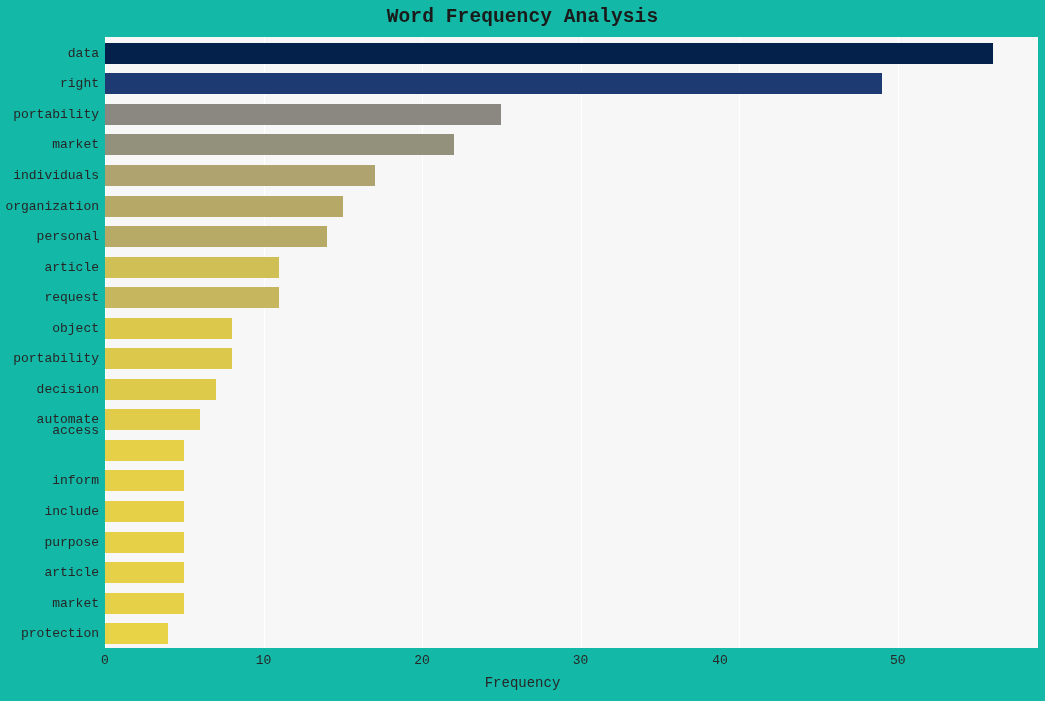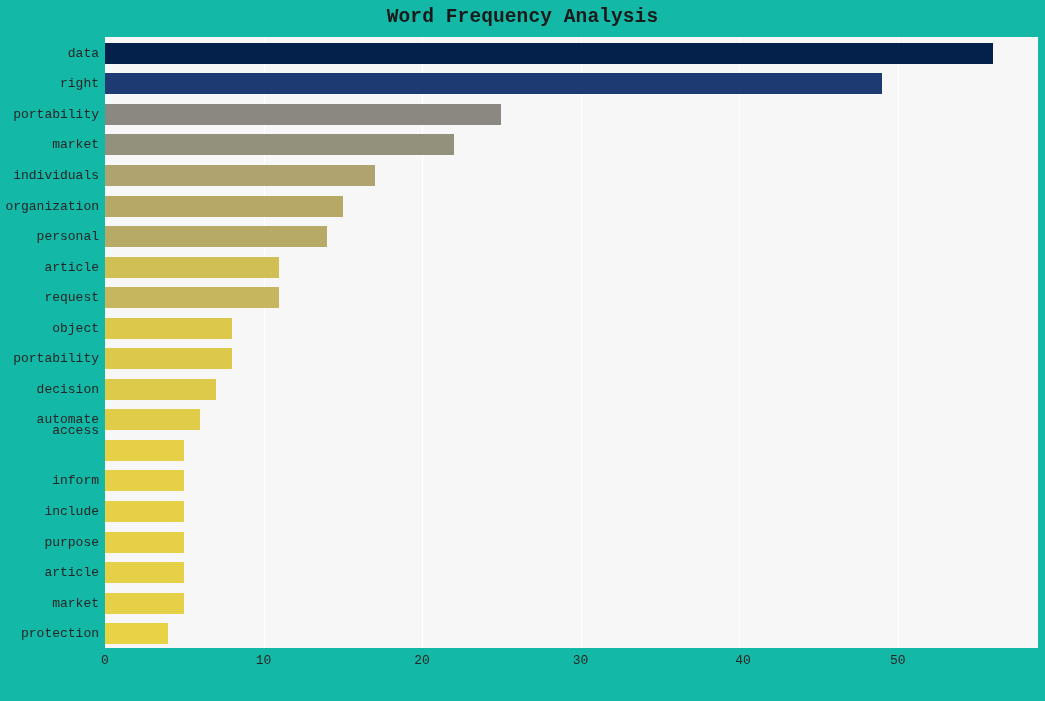--- a/index.html
+++ b/index.html
@@ -190,18 +190,19 @@
       <div class="ytick-label" style="top: 525.125px;">article</div>
       <div class="ytick-label" style="top: 555.675px;">market</div>
       <div class="ytick-label" style="top: 586.225px;">protection</div>
     </div>
 
   <div id="xtick-labels-container">
       <div class="xtick-label" style="left: 105px;">0</div>
       <div class="xtick-label" style="left: 263.539px;">10</div>
       <div class="xtick-label" style="left: 422.077px;">20</div>
       <div class="xtick-label" style="left: 580.616px;">30</div>
-      <div class="xtick-label" style="left: 743px;">40</div>
+      <div class="xtick-label" style="left: 720px;">40</div>
       <div class="xtick-label" style="left: 897.693px;">50</div>
     </div>
 
+  <div id="xaxis-label">Frequency</div>
 
 </div>
 
 </body></html>

